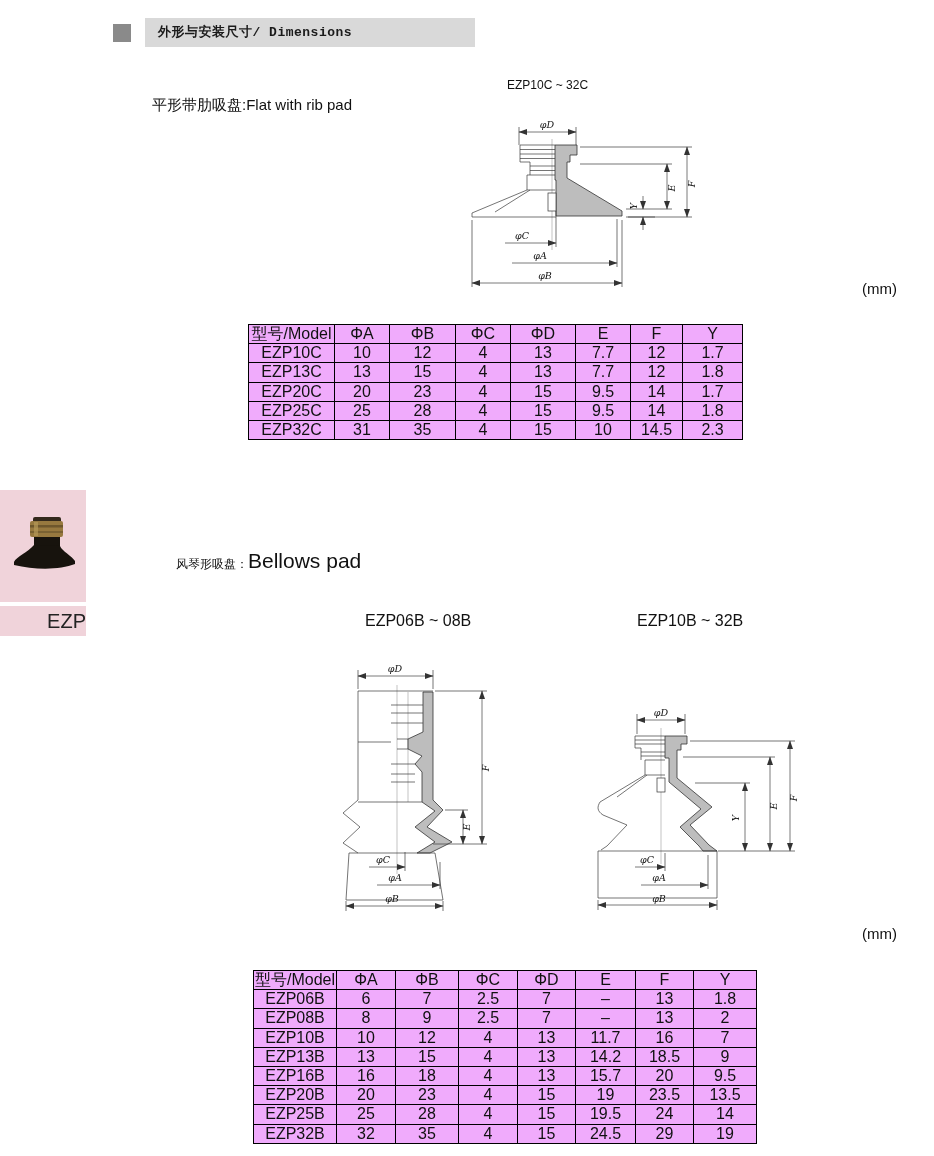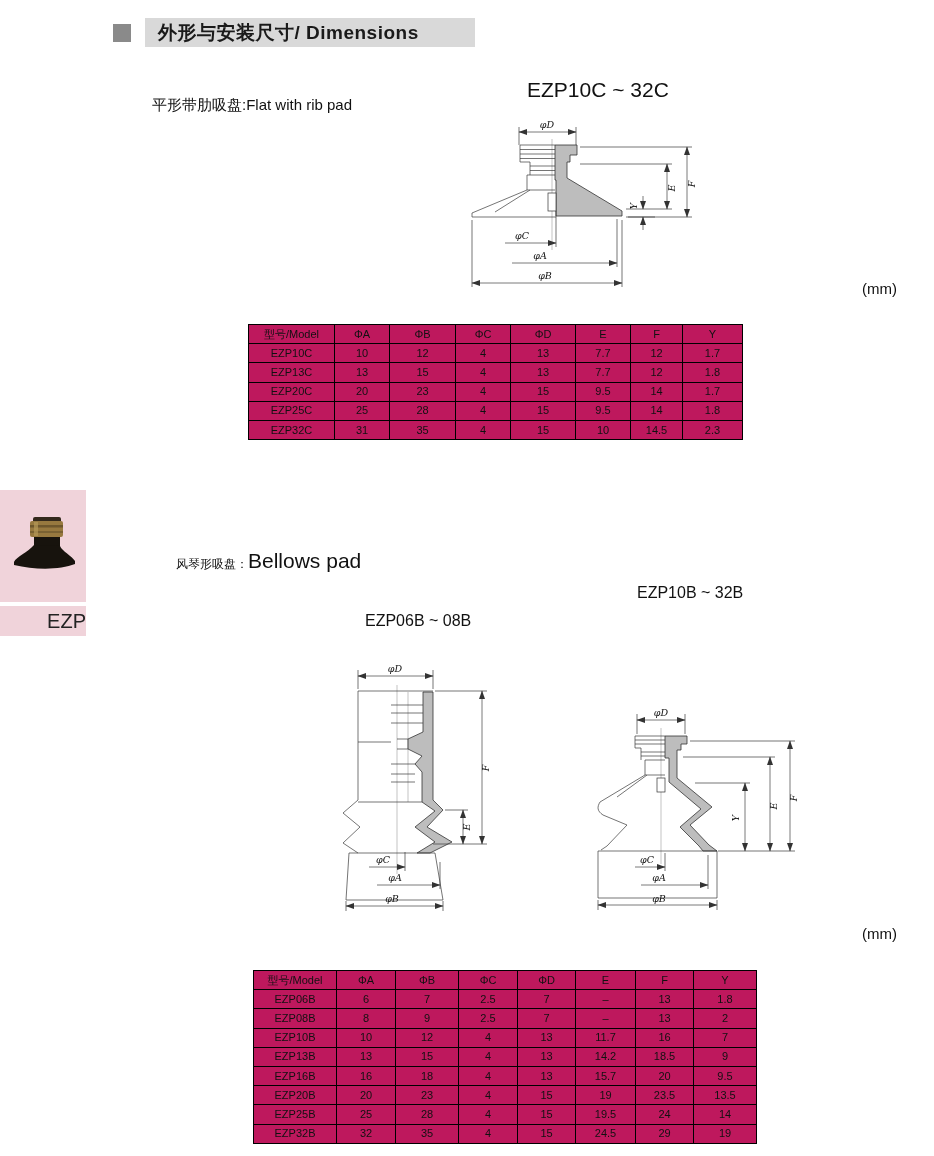--- a/index.html
+++ b/index.html
@@ -2,43 +2,43 @@
 <html><head>
 <meta charset="utf-8">
 <style>
   html,body{margin:0;padding:0;background:#fff;}
   .page{position:relative;width:934px;height:1156px;background:#ffffff;overflow:hidden;
         font-family:"Liberation Sans",sans-serif;color:#111;}
 
   
   .hdr-bullet{position:absolute;left:113px;top:24px;width:18px;height:18px;background:#8a8a8a;}
   .hdr-bar{position:absolute;left:145px;top:18px;width:330px;height:29px;background:#d9d9d9;
-           font-weight:bold;font-size:19px;line-height:29px;padding-left:13px;box-sizing:border-box;
-           letter-spacing:.5px;color:#1a1a1a;white-space:nowrap;}
+           font-weight:bold;font-size:13px;line-height:29px;padding-left:13px;box-sizing:border-box;
+           letter-spacing:.5px;color:#1a1a1a;white-space:nowrap;font-family:Liberation Mono, monospace;}
 
   .flat-subtitle{position:absolute;left:152px;top:96px;font-size:15px;}
-  .d1-title{position:absolute;left:507px;top:78px;font-size:21px;margin-left:20px;}
+  .d1-title{position:absolute;left:507px;top:78px;font-size:12px;}
   .d2-title{position:absolute;left:365px;top:612px;font-size:16px;}
-  .d3-title{position:absolute;left:637px;top:584px;font-size:16px;text-align:center;}
+  .d3-title{position:absolute;left:637px;top:612px;font-size:16px;text-align:center;}
   .unit{position:absolute;font-size:15px;}
   .unit1{left:862px;top:280px;}
   .unit2{left:862px;top:925px;}
 
   .bellows-subtitle{position:absolute;left:176px;top:549px;white-space:nowrap;}
   .bellows-zh{font-size:12px;vertical-align:baseline;}
   .bellows-en{font-size:21px;vertical-align:baseline;}
 
   
   .sb-photo{position:absolute;left:0;top:490px;width:86px;height:112px;background:#f0d3da;}
   .sb-label{position:absolute;left:0;top:606px;width:86px;height:30px;background:#f0d3da;
             font-size:20px;line-height:30px;text-align:right;box-sizing:border-box;color:#222;}
 
   
   table.spec{position:absolute;border-collapse:collapse;table-layout:fixed;
-             font-size:11px;text-align:center;background:#be185d;}
+             font-size:16px;text-align:center;background:#f0abfc;}
   #t1{left:248px;top:324px;width:494px;}
   #t2{left:253px;top:970px;width:503px;}
   .spec th,.spec td{border:1px solid #000;font-weight:normal;height:18.2px;padding:0;line-height:1;
                     overflow:hidden;white-space:nowrap;}
 
   
   svg.draw{position:absolute;overflow:visible;}
   #svg1{left:450px;top:112px;}
   #svg2{left:335px;top:652px;}
   #svg3{left:595px;top:698px;}

